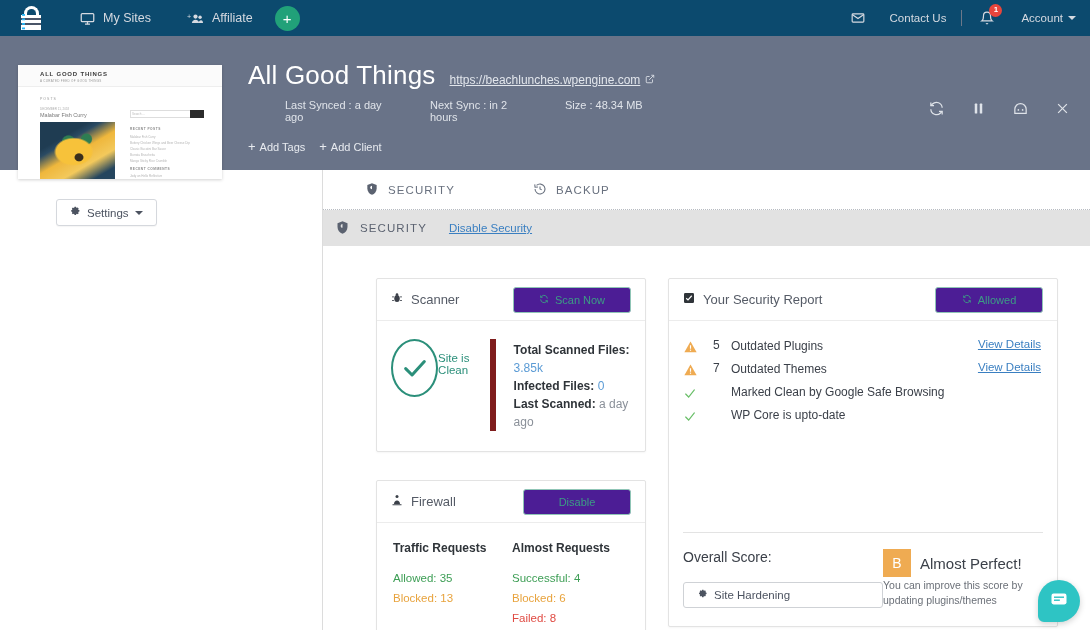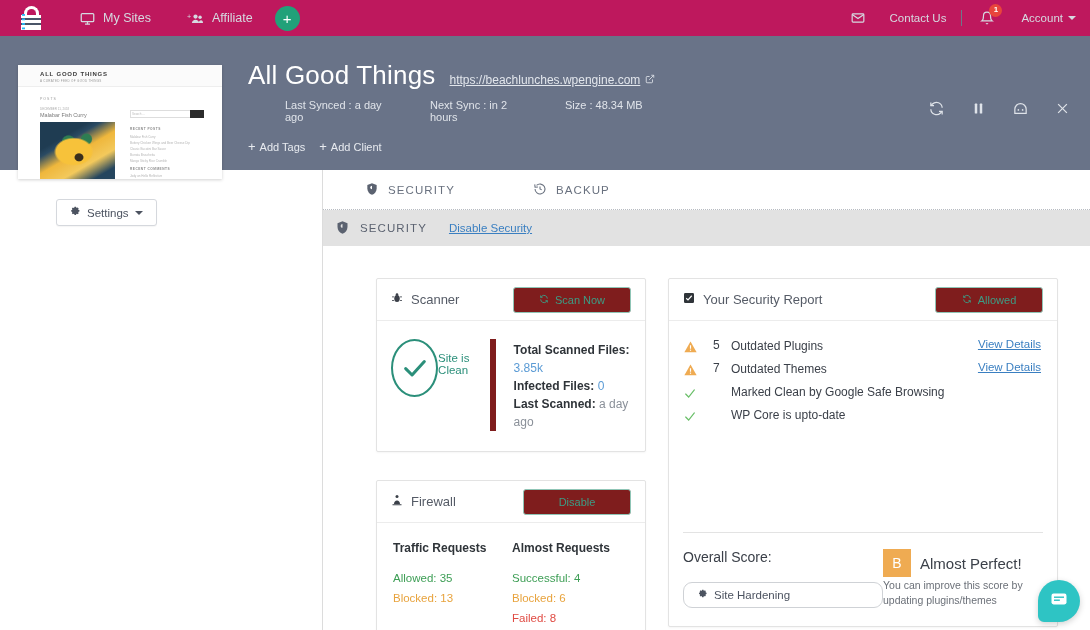--- a/index.html
+++ b/index.html
@@ -7,21 +7,21 @@
     width: 1090px; height: 630px;
     font-family: "Liberation Sans", sans-serif;
     background: #ffffff;
     overflow: hidden;
   }
   body { position: relative; }
 
   
   .topnav {
     position: absolute; left: 0; top: 0; width: 1090px; height: 36px;
-    background: #be185d;
+    background: #0c4a6e;
     display: flex; align-items: center;
   }
   .logo-wrap { width: 62px; display: flex; justify-content: center; align-items: center; }
   .logo-lock { position: relative; width: 20px; height: 24px; }
   .logo-lock .shackle {
     position: absolute; left: 3px; top: 0; width: 15px; height: 11px;
     border: 3px solid #fff; border-bottom: none;
     border-radius: 8px 8px 0 0;
   }
   .logo-lock .body {
@@ -182,21 +182,21 @@
   }
   .card-head {
     height: 42px; display: flex; align-items: center; justify-content: space-between;
     padding: 0 14px; border-bottom: 1px solid #ececec;
   }
   .card-title {
     display: flex; align-items: center; gap: 8px;
     color: #555b66; font-size: 13px;
   }
   .btn-outline {
-    border: 1px solid #8fc5b6; background: #7f1d1d; color: #3c9d85;
+    border: 1px solid #8fc5b6; background: #4c1d95; color: #3c9d85;
     font-size: 11px; padding: 6px 4px; width: 118px; border-radius: 3px;
     display: flex; align-items: center; justify-content: center; gap: 6px;
   }
   .btn-outline.wide { width: 108px; }
   .btn-outline.refresh { width: 108px; }
 
   .scanner-body { display: flex; padding: 18px 14px 20px 14px; }
   .circle-wrap { width: 116px; display: flex; align-items: flex-start; }
   .circle {
     width: 58px; height: 58px; border-radius: 50%;
@@ -214,21 +214,21 @@
 
   .fw-body { display: flex; padding: 18px 14px 16px 16px; }
   .fw-col { width: 128px; }
   .fw-h { font-size: 12px; font-weight: bold; color: #2f3439; margin-bottom: 13px; }
   .fw-line { font-size: 11.5px; line-height: 20px; }
   .c-green { color: #3d9e55; }
   .c-orange { color: #e8a33d; }
   .c-red { color: #e04b43; }
   .btn-plain {
     border: 1px solid #cfd2d6; background: #fff; color: #4c5360;
-    font-size: 11.5px; padding: 6px 14px; border-radius: 9px;
+    font-size: 11.5px; padding: 6px 14px; border-radius: 3px;
     margin-top: 14px; display: inline-block;
   }
 
   .report-body { padding: 17px 16px 0 14px; min-height: 205px; }
   .rep-row { display: flex; align-items: flex-start; margin-bottom: 3px; }
   .rep-ico { width: 30px; padding-top: 2px; flex: none; }
   .rep-num { width: 18px; font-size: 12px; color: #3b4049; }
   .rep-txt { font-size: 12px; color: #3b4049; line-height: 17px; flex: 1; max-width: 250px; }
   .rep-link { color: #3a7fc1; font-size: 11.5px; margin-left: auto; }
 

